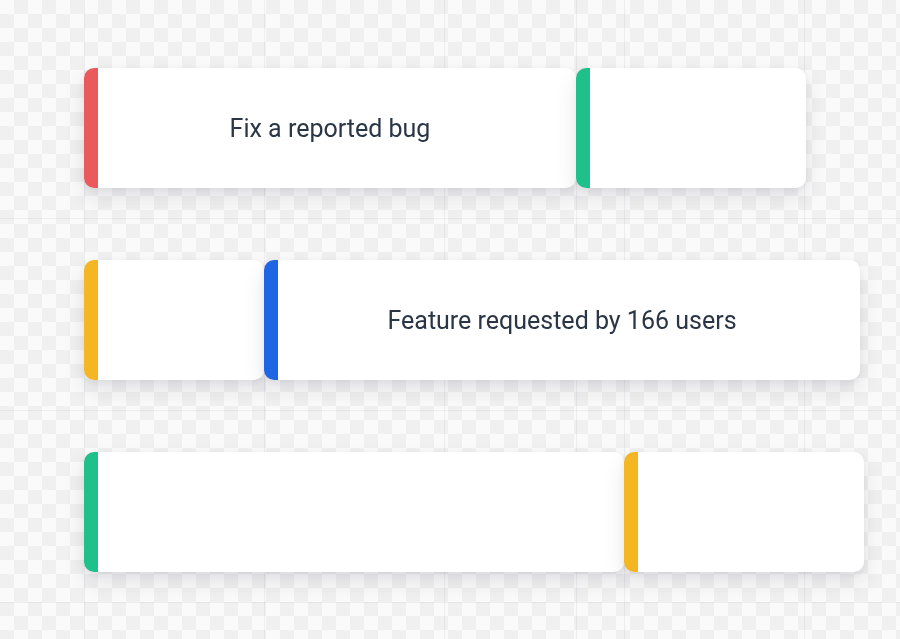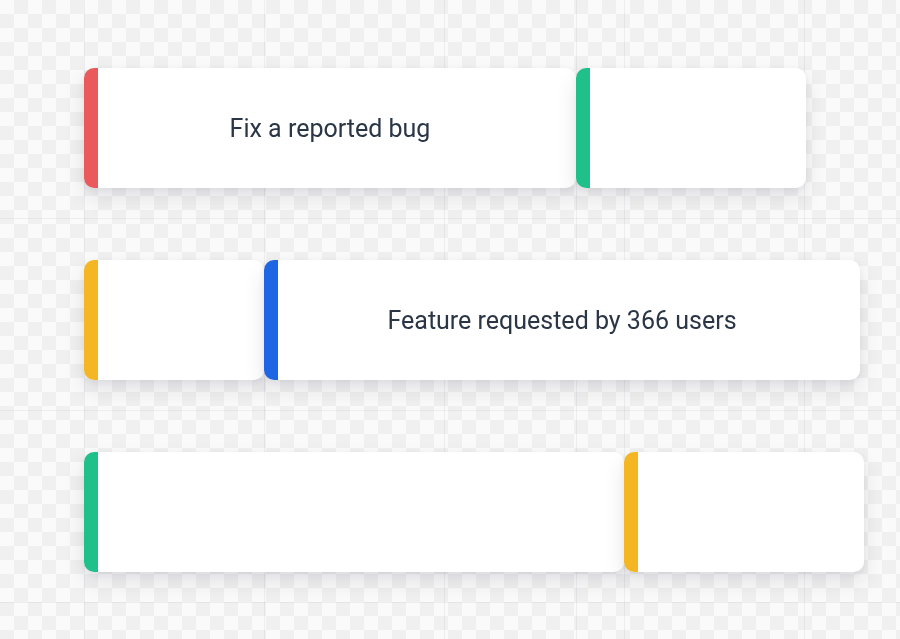--- a/index.html
+++ b/index.html
@@ -107,21 +107,21 @@
     <div class="stripe green"></div>
     <div class="label"></div>
   </div>
 
   <div class="card" style="left:84px;  top:260px; width:180px;">
     <div class="stripe yellow"></div>
     <div class="label"></div>
   </div>
   <div class="card" style="left:264px; top:260px; width:596px;">
     <div class="stripe blue"></div>
-    <div class="label">Feature requested by 366 users</div>
+    <div class="label">Feature requested by 166 users</div>
   </div>
 
   <div class="card" style="left:84px;  top:452px; width:540px;">
     <div class="stripe green"></div>
   </div>
   <div class="card" style="left:624px; top:452px; width:240px;">
     <div class="stripe yellow"></div>
     <div class="label"></div>
   </div>
 

